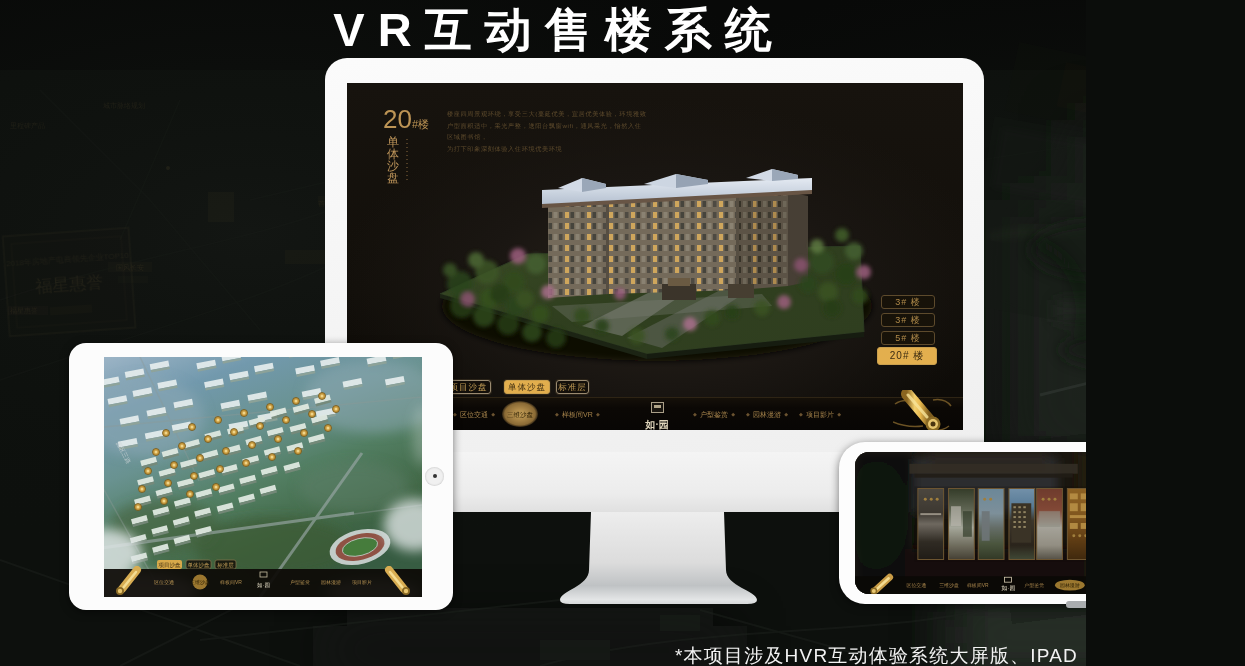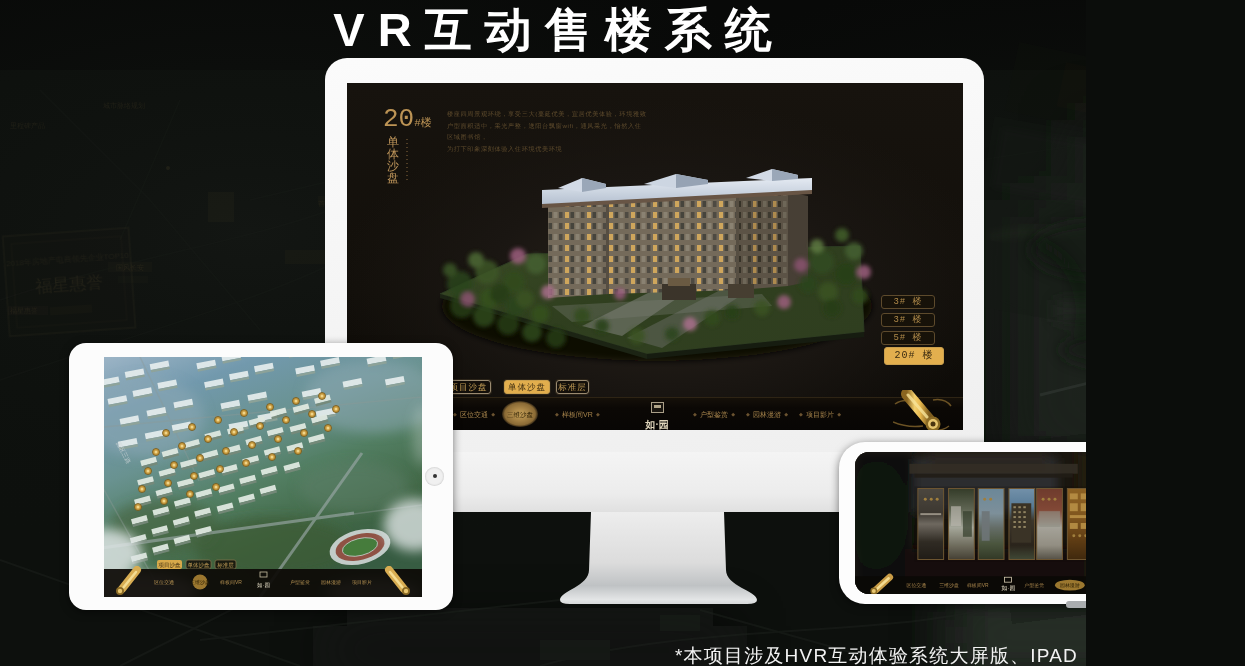--- a/index.html
+++ b/index.html
@@ -42,36 +42,36 @@
   #phone .slot{position:absolute;right:8px;top:67px;width:3px;height:57px;border-radius:2px;background:#c9c9c9;}
   #phone .pcam{position:absolute;right:8px;top:130px;width:5px;height:5px;border-radius:50%;background:#d5d5d5;}
 
   
   #caption{position:absolute;left:675px;top:643px;color:#f2f2f2;font-size:19px;letter-spacing:1.2px;}
 
   
   #mscreen{background:
     radial-gradient(ellipse 330px 185px at 52% 58%, #2a231b 0%, #1a1612 55%, rgba(0,0,0,0) 100%),
     linear-gradient(#17130e, #120f0a 60%, #0c0a07);}
-  .g20{position:absolute;left:36px;top:24px;color:#bd9455;font-family:Liberation Mono, monospace;
+  .g20{position:absolute;left:36px;top:24px;color:#bd9455;font-family:Liberation Sans, sans-serif;
     font-size:26px;line-height:24px;}
   .g20 span{font-size:11px;}
   .vtext{position:absolute;left:39px;top:53px;width:14px;color:#bd945a;font-size:12px;
     line-height:12px;letter-spacing:0;text-align:center;}
   .vline{position:absolute;left:59px;top:56px;width:2px;height:44px;
     background:repeating-linear-gradient(#5a452a 0 1.5px, rgba(0,0,0,0) 1.5px 4px);opacity:.85;}
   .para{position:absolute;left:100px;top:25px;color:#624e2e;font-size:6.2px;line-height:11.5px;
     letter-spacing:0.6px;white-space:pre;opacity:.95;}
   
   .rbtn{position:absolute;left:534px;width:52px;height:12px;border:1px solid #5d4a2c;
     border-radius:3px;background:#171209;color:#b08a4a;font-size:9px;line-height:12px;
-    text-align:center;letter-spacing:1px;font-family:Liberation Mono, monospace;}
+    text-align:center;letter-spacing:1px;}
   .rbtn.b1{top:212px}.rbtn.b2{top:230px}.rbtn.b3{top:248px}
   .rbtn.b4{top:264px;left:530px;width:58px;height:16px;background:#e3af4e;color:#3c2c12;
-    border-color:#caa04e;line-height:16px;font-size:10px;margin-left:7px;}
+    border-color:#caa04e;line-height:16px;font-size:10px;}
   
   .tab{position:absolute;top:297px;height:12px;border:1px solid #9a8a70;border-radius:3px;
     background:rgba(20,16,10,.9);color:#c09b55;font-size:8.5px;line-height:12px;text-align:center;
     letter-spacing:1px;box-shadow:0 0 0 1px #2a2318;}
   .tab.t1{left:99px;width:43px;}
   .tab.t2{left:157px;width:44px;background:#e2ae4d;color:#402f12;border-color:#caa04e;}
   .tab.t3{left:209px;width:31px;}
   
   #mbar{position:absolute;left:0;top:314px;width:616px;height:33px;
     background:linear-gradient(#151009,#0b0805 30%,#080604);border-top:1px solid #2e2414;}

